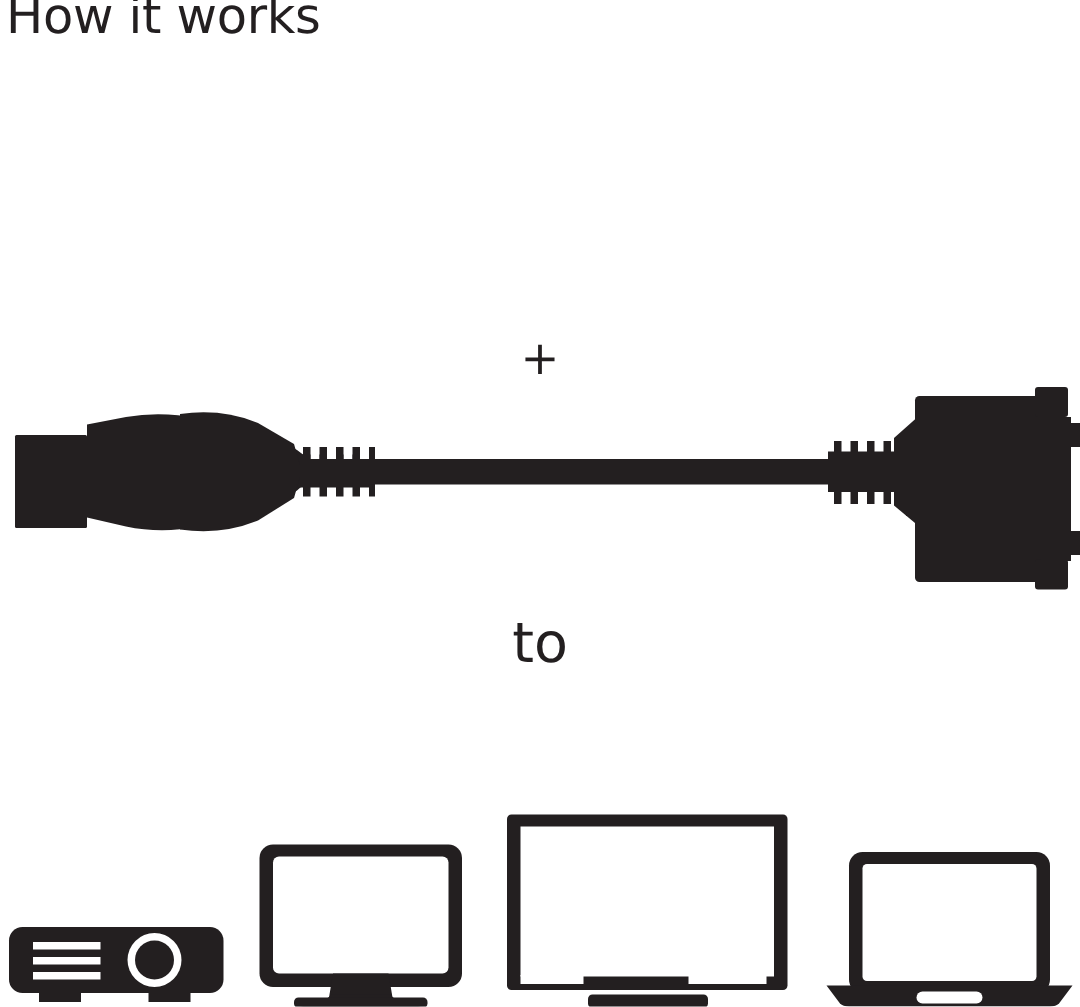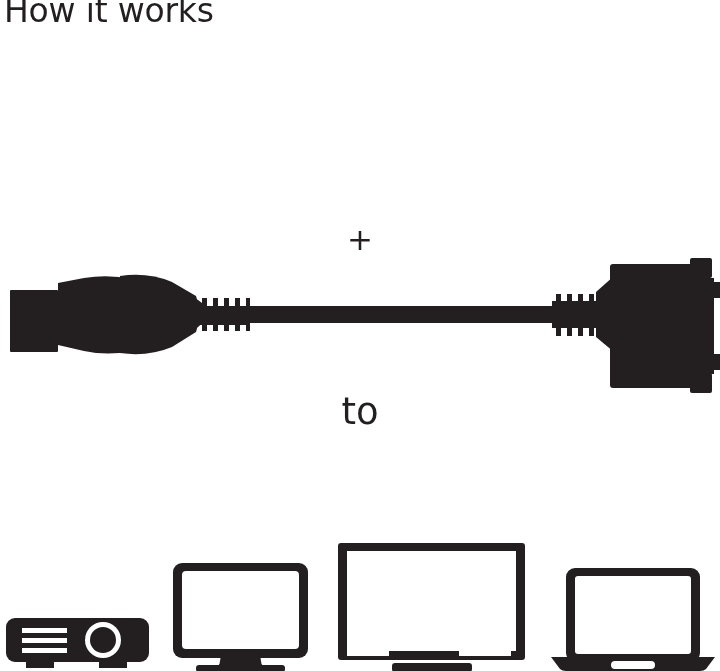--- a/index.html
+++ b/index.html
@@ -53,21 +53,21 @@
     font-size: 37px;
     line-height: 46px;
     letter-spacing: -0.3px;
   }
   .step-plus {
     top: 219px;
     font-size: 31px;
     line-height: 40px;
   }
   .step-to {
-    top: 389px;
+    top: 406px;
     font-size: 37px;
     line-height: 46px;
   }
 
   
   .art {
     position: absolute;
     left: 0;
     top: 0;
     width: 720px;

